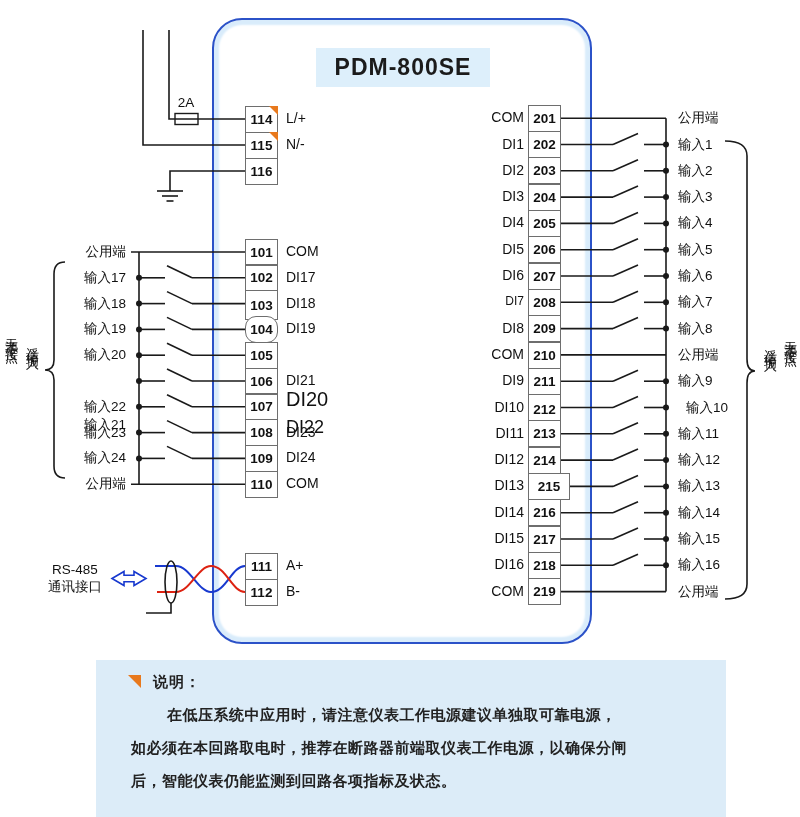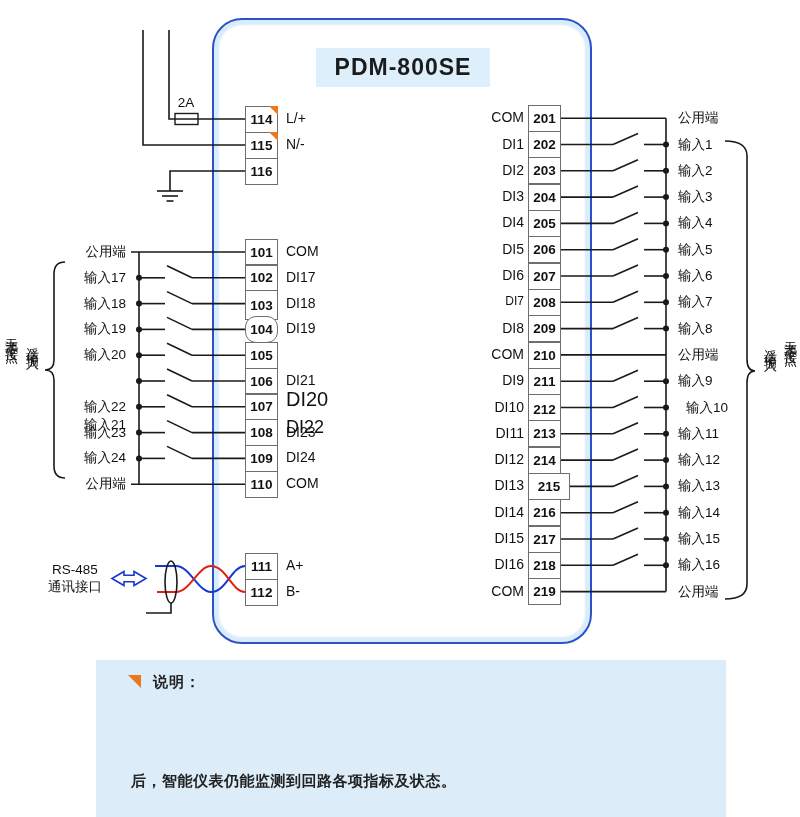--- a/index.html
+++ b/index.html
@@ -172,20 +172,22 @@
   </div>
 
   <div class="vtext" style="left:2px;top:328px">无源干接点</div>
   <div class="vtext" style="left:23px;top:337px">遥信输入</div>
   <div class="vtext" style="left:761px;top:339px">遥信输入</div>
   <div class="vtext" style="left:781px;top:331px">无源干接点</div>
 
   <div class="note">
     <div class="marker"></div>
     <div class="nheading">说明：</div>
+    <div class="nline nl1">在低压系统中应用时，请注意仪表工作电源建议单独取可靠电源，</div>
+    <div class="nline nl2">如必须在本回路取电时，推荐在断路器前端取仪表工作电源，以确保分闸</div>
     <div class="nline nl3">后，智能仪表仍能监测到回路各项指标及状态。</div>
   </div>
 
 <div class="tbox" style="left: 245px; top: 238.8px; width: 33px; height: 26.5px;">
       <span>101</span>
     </div>
     <div class="dlabel" style="left: 286px; top: 243px; font-size: 14px;">COM</div>
     <div class="dlabel" style="left: 36px; top: 243px; width: 90px; text-align: right;">公用端</div>
     <div class="tbox" style="left: 245px; top: 264.6px; width: 33px; height: 26.5px;">
       <span>102</span>

